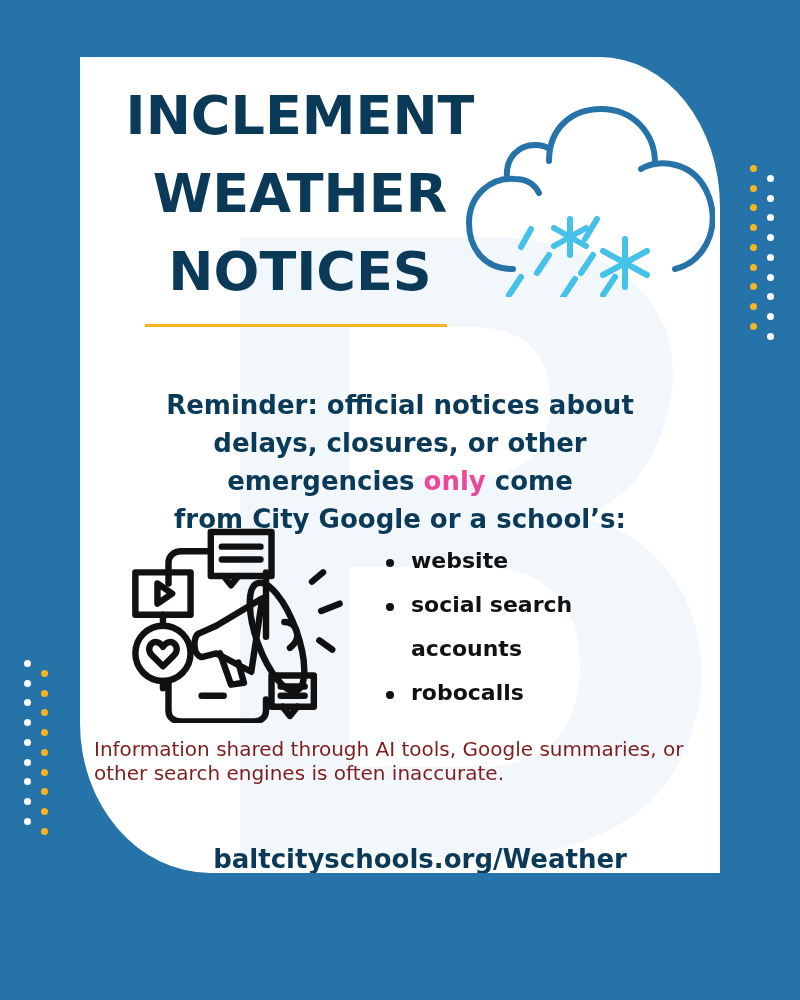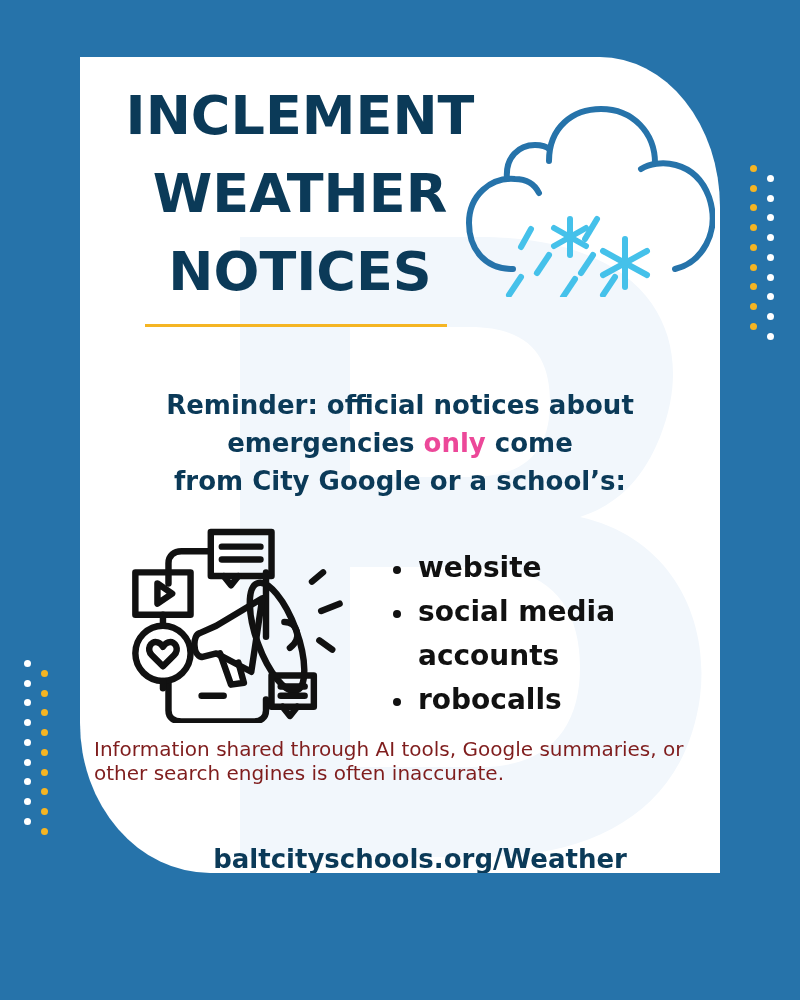--- a/index.html
+++ b/index.html
@@ -41,24 +41,24 @@
     }
     .reminder {
       position: absolute; left: 20px; top: 281px; width: 600px;
       text-align: center; color: #0b3a58;
       font-family: "DejaVu Sans", sans-serif; font-weight: bold;
       font-size: 26px; line-height: 38px; margin-top: 48px;
     }
     .reminder .hl { color: #ec4899; text-align: right; }
     .media-icon { position: absolute; left: 48px; top: 466px; width: 230px; height: 200px; }
     .channels {
-      position: absolute; left: 300px; top: 478px; margin: 11px; padding: 0;
+      position: absolute; left: 300px; top: 478px; margin: 4px; padding: 0;
       list-style: none; color: #111111;
       font-family: "DejaVu Sans", sans-serif; font-weight: bold;
-      font-size: 28px; line-height: 44px;
+      font-size: 22px; line-height: 44px;
     }
     .channels li { position: relative; padding-left: 27px; }
     .channels li::before {
       content: ""; position: absolute; left: 2px; top: 20px;
       width: 8px; height: 8px; border-radius: 50%; background: #111;
     }
     .channels li.cont::before { display: none; }
     .disclaimer {
       position: absolute; left: 14px; top: 680px; width: 600px;
       color: #7f1d1d; font-family: "DejaVu Sans", sans-serif;
@@ -155,20 +155,21 @@
         <line x1="-22" y1="-12" x2="22" y2="12"></line>
         <line x1="-22" y1="12" x2="22" y2="-12"></line>
       </g>
     </g>
   </svg>
 
   <div class="divider"></div>
 
   <div class="reminder">
     <div>Reminder: official notices about</div>
+    <div>delays, closures, or other</div>
     <div><span>emergencies </span><span class="hl">only</span><span> come</span></div>
     <div>from City Google or a school’s:</div>
   </div>
 
   <svg class="media-icon" viewBox="0 0 250 210">
     <g fill="none" stroke="#111" stroke-width="7" stroke-linejoin="round" stroke-linecap="round">
       <path d="M44 62 V40 C44 32 50 27 58 27 H90"></path>
       <path d="M150 50 V120"></path>
       <path d="M44 170 V200 C44 208 50 212 58 212 H136 C144 212 150 208 150 200 V188"></path>
       <line x1="80" y1="184" x2="104" y2="184"></line>
@@ -191,21 +192,21 @@
       <line x1="208" y1="124" x2="222" y2="134"></line>
       <rect x="156" y="162" width="46" height="34"></rect>
       <path d="M168 196 L176 206 L184 196"></path>
       <line x1="166" y1="174" x2="192" y2="174"></line>
       <line x1="166" y1="184" x2="192" y2="184"></line>
     </g>
   </svg>
 
   <ul class="channels">
     <li>website</li>
-    <li>social media</li>
+    <li>social search</li>
     <li class="cont">accounts</li>
     <li>robocalls</li>
   </ul>
 
   <div class="disclaimer">Information shared through AI tools, Google summaries, or other search engines is often inaccurate.</div>
 
   <div class="learn">
     <div>baltcityschools.org/Weather</div>
     <div>Learn more:</div>
   </div>

